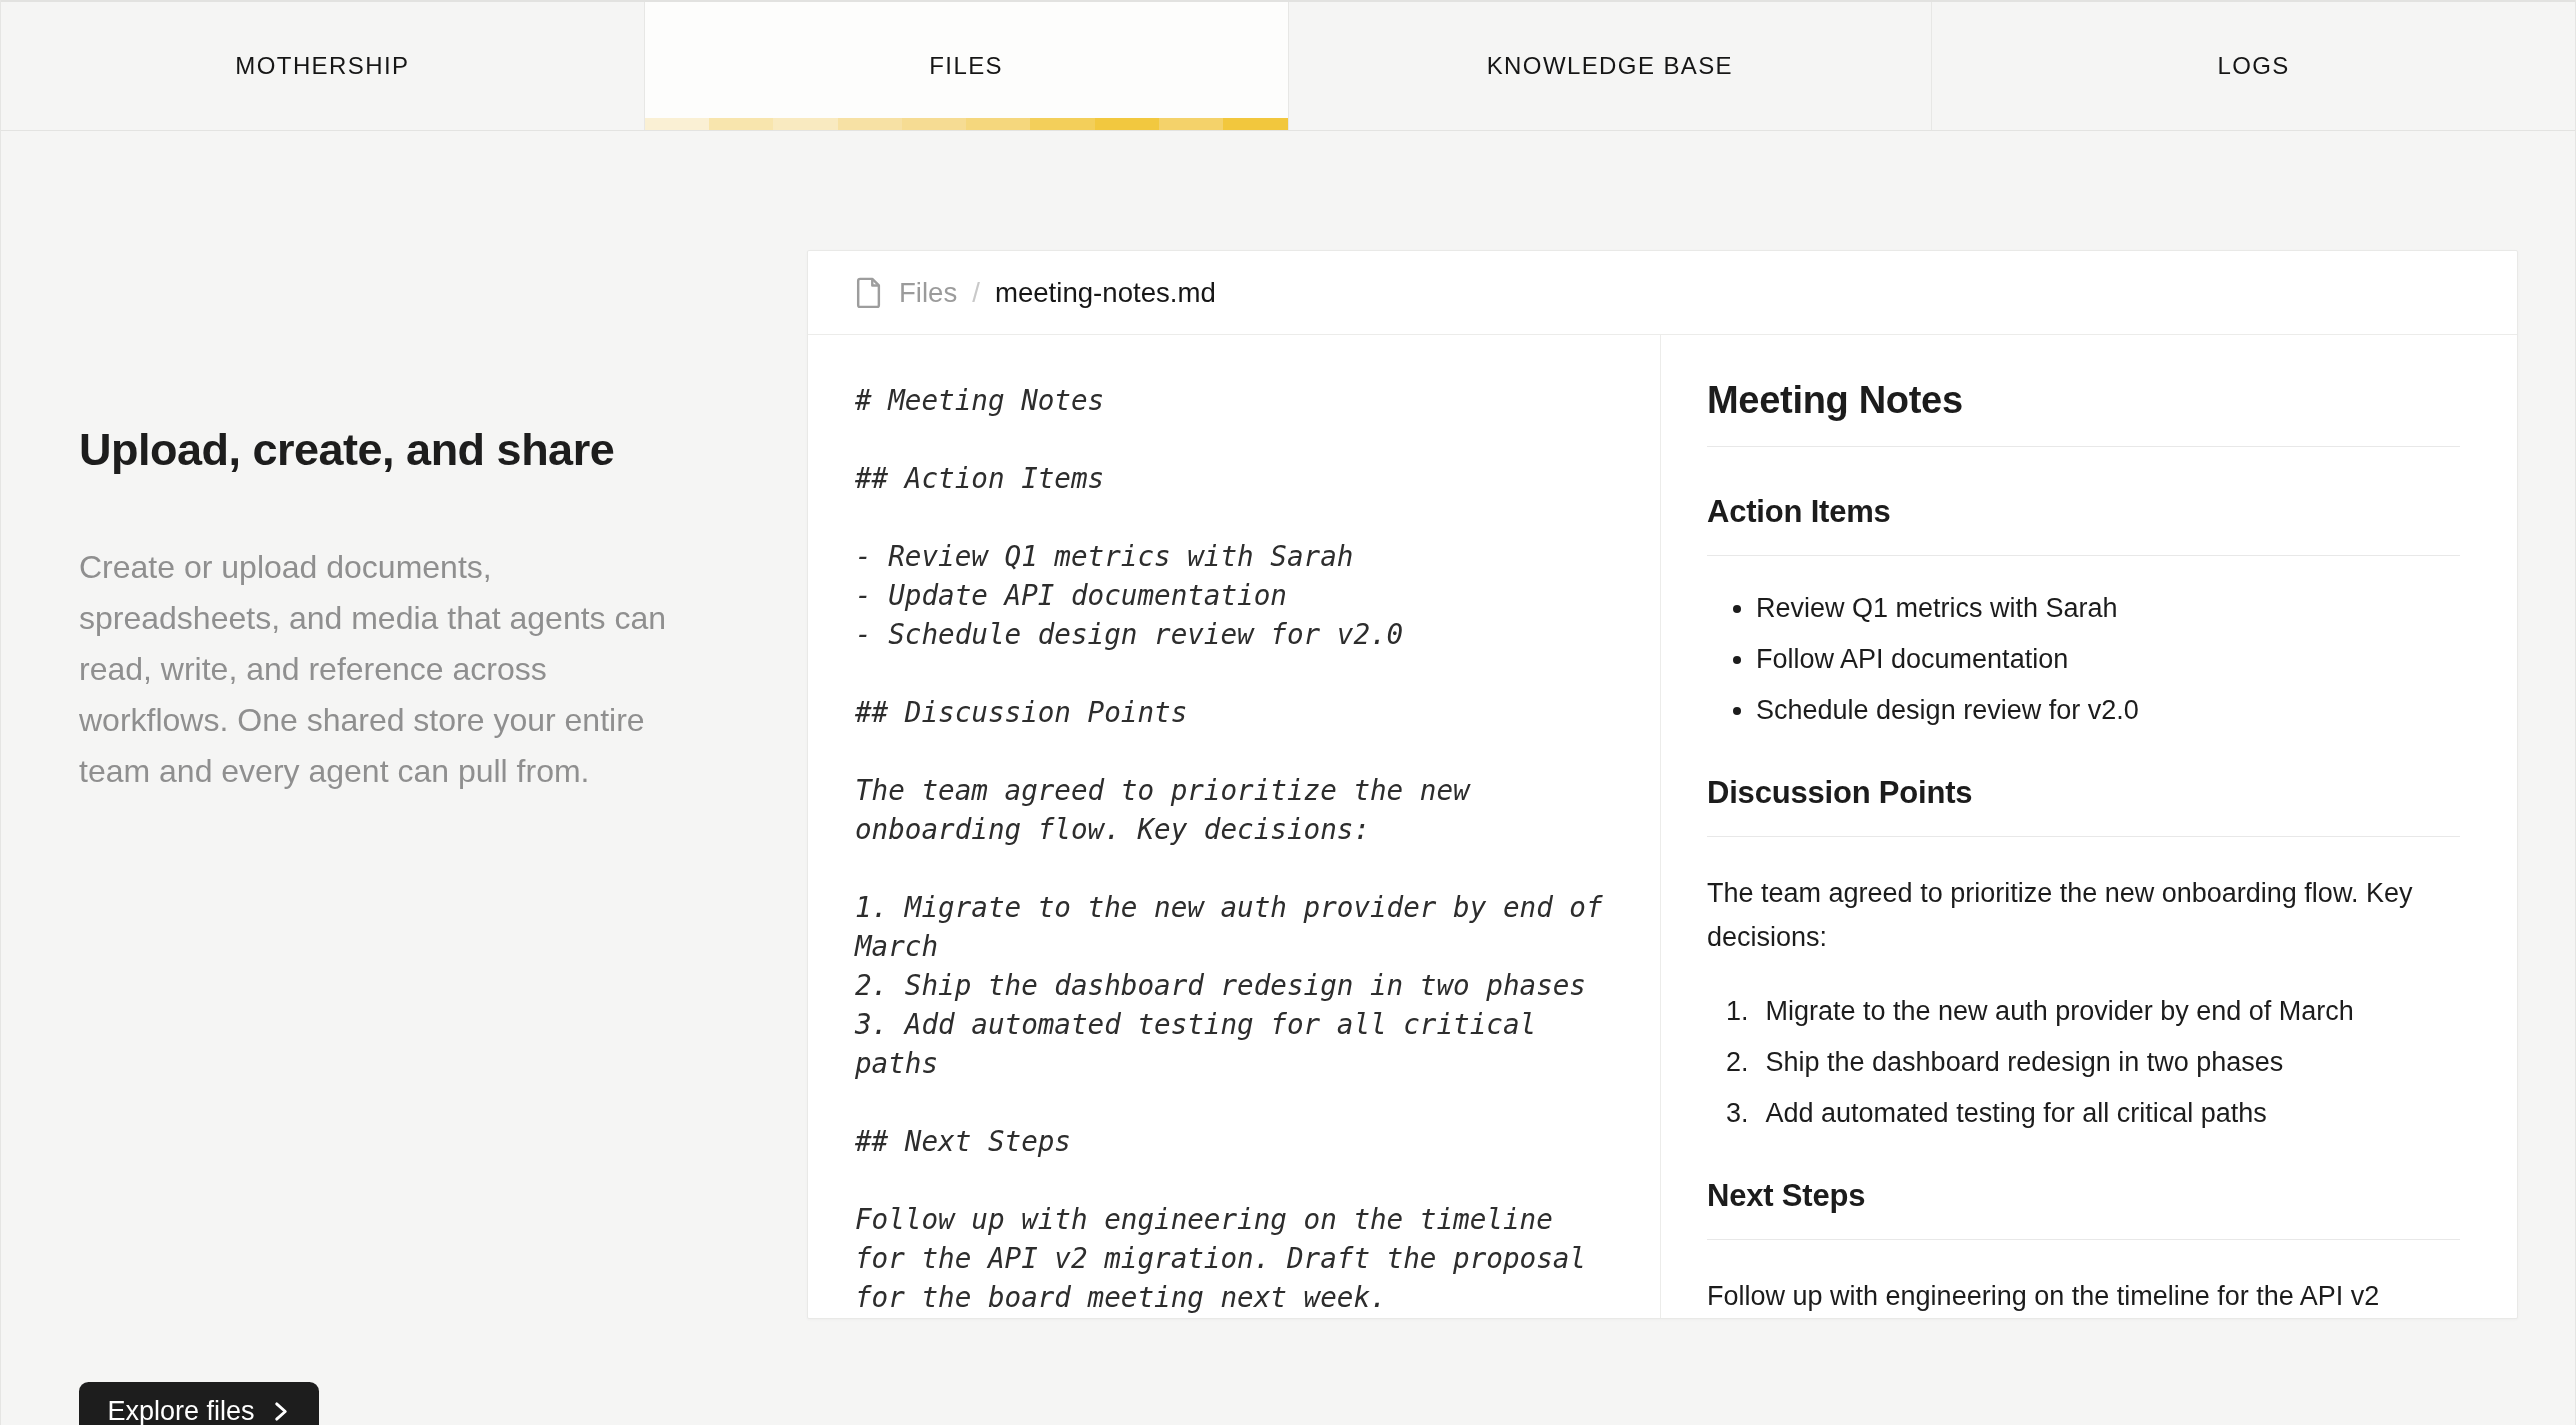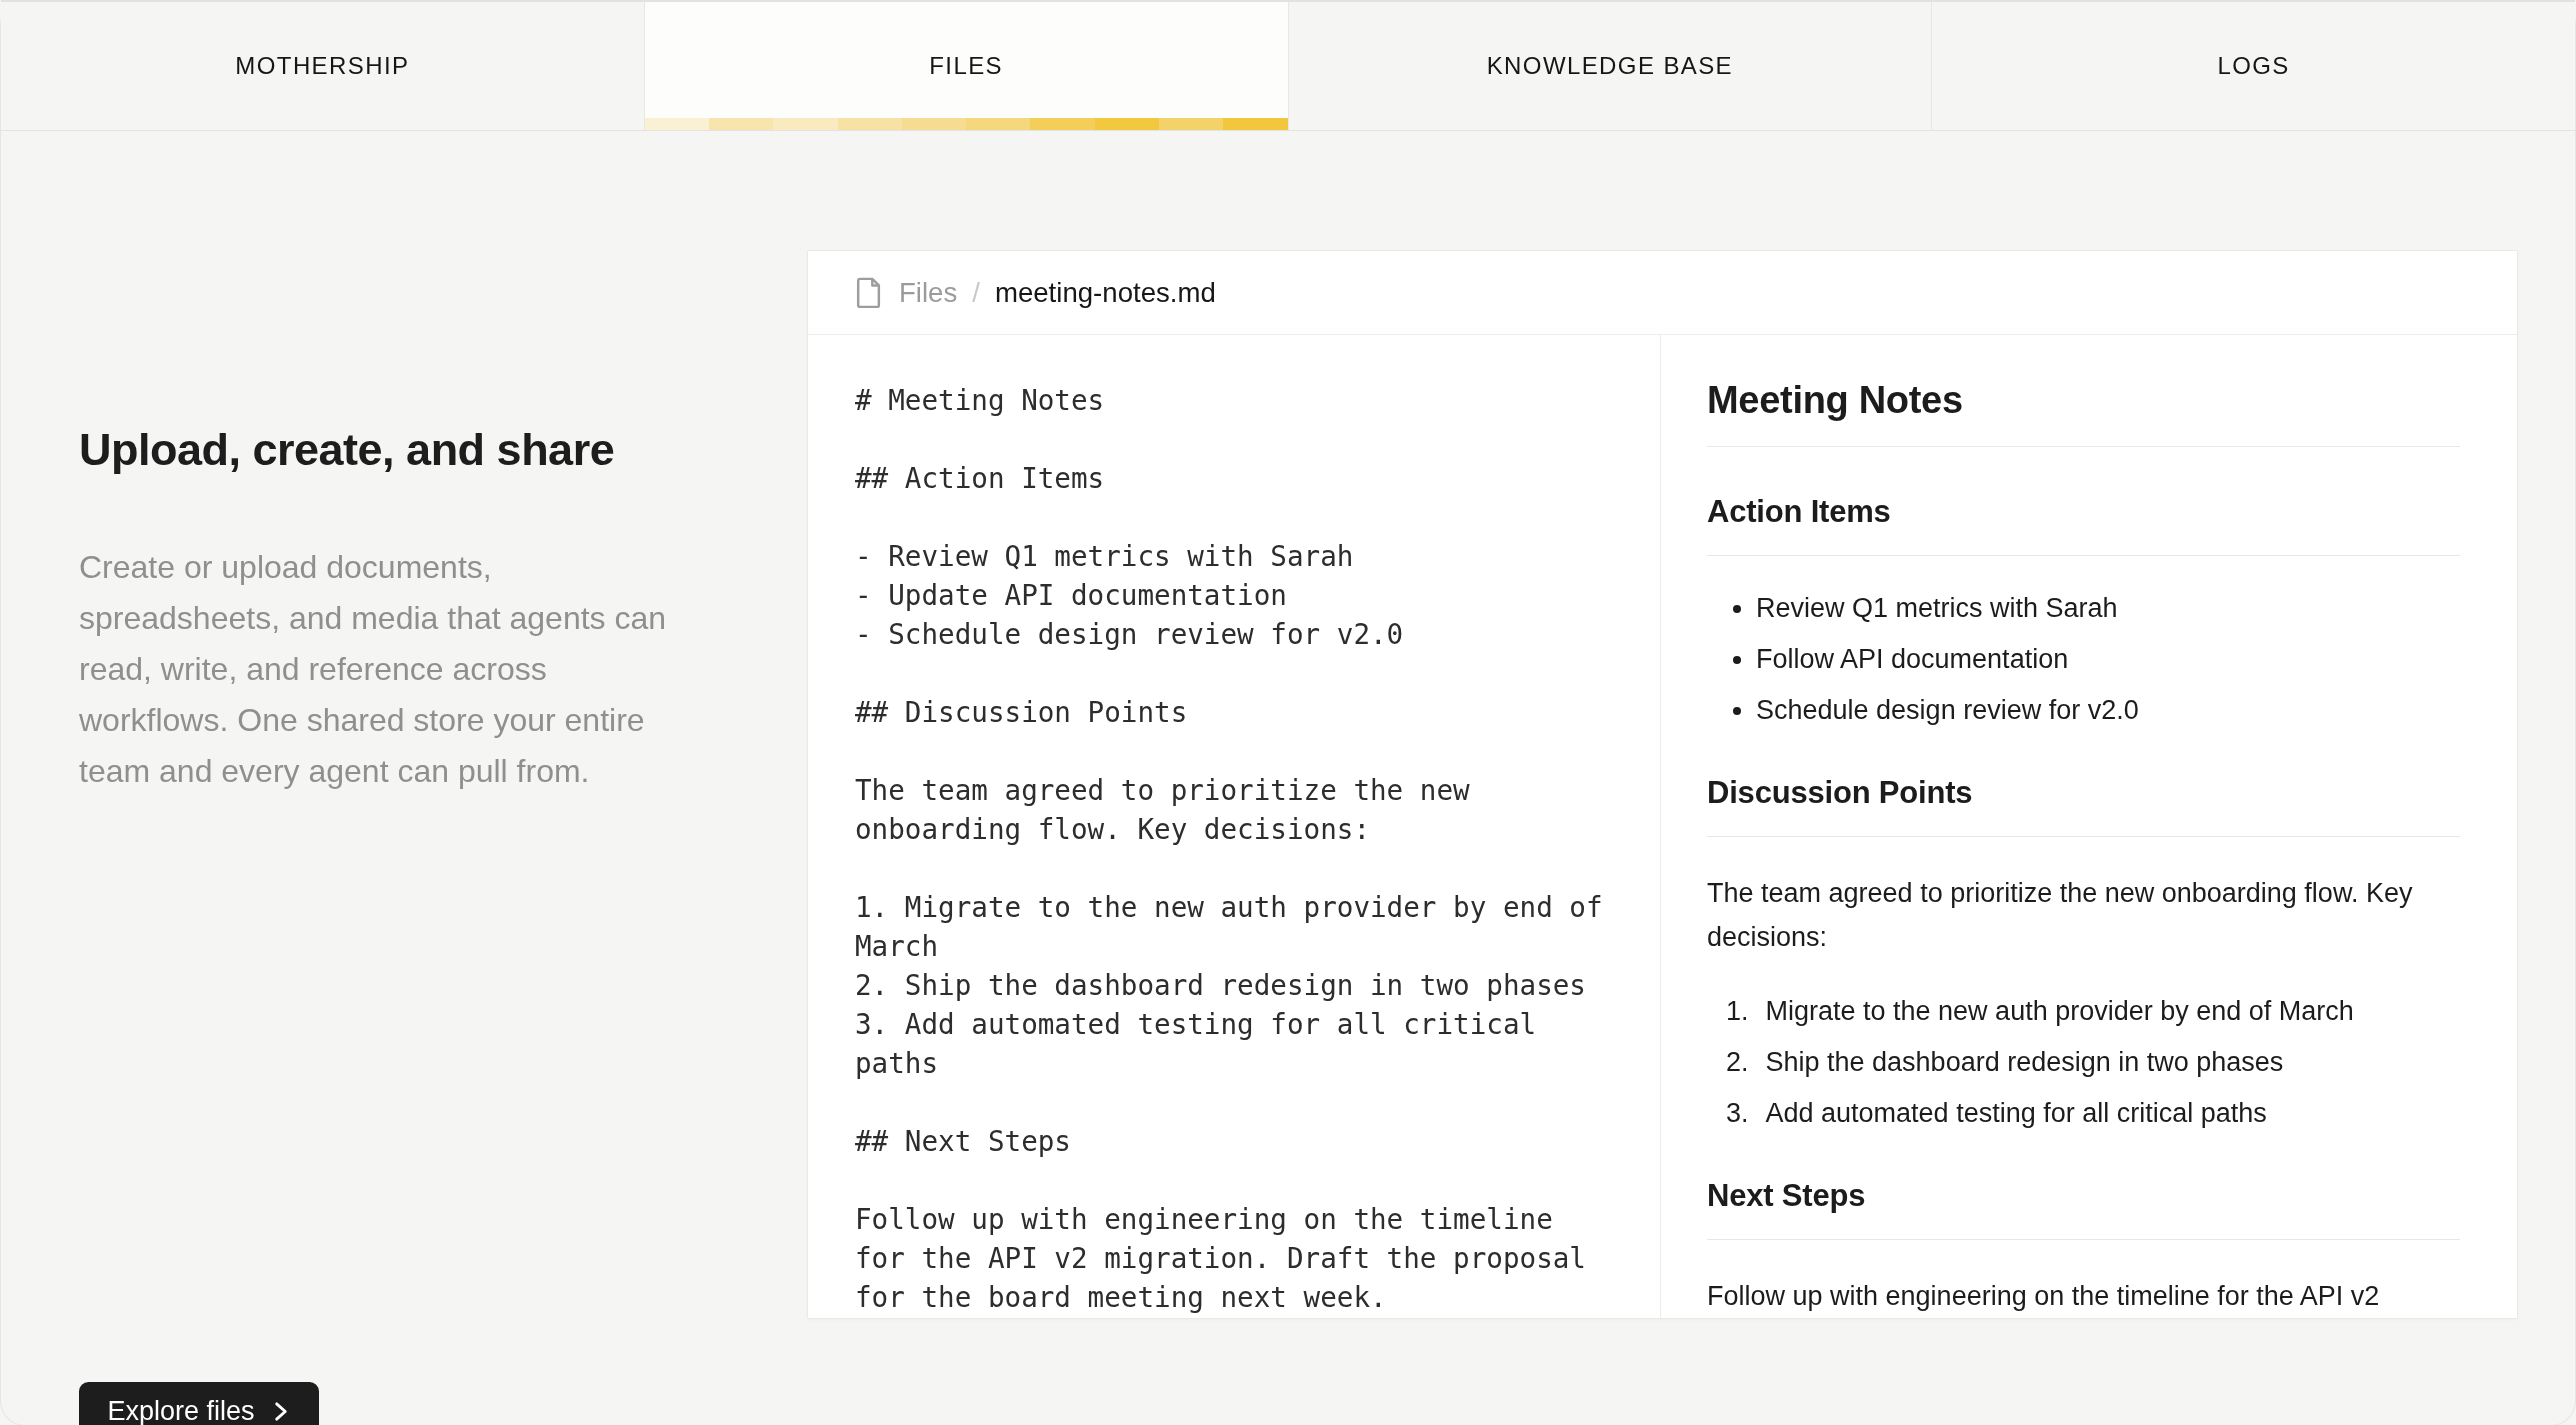--- a/index.html
+++ b/index.html
@@ -1,19 +1,19 @@
 <!DOCTYPE html>
 <html style="font-size:15px"><head>
 <meta charset="utf-8">
 <style>
   * { margin:0; padding:0; box-sizing:border-box; }
   html,body { width:2576px; height:1426px; }
   body { font-family:"Liberation Sans", sans-serif; background:#f5f5f4; color:#1e1e1e; }
   .page { width:100%; height:100%; border-left:1.9px solid #e5e5e3; border-right:1.9px solid #e5e5e3;
-          border-bottom:1.9px solid #e5e5e3; display:flex; flex-direction:column;border-radius:25px; }
+          border-bottom:1.9px solid #e5e5e3; display:flex; flex-direction:column; }
 
   
   .tabbar { height:131px; display:flex; border-top:2.9px solid #e2e2e0; border-bottom:1.9px solid #e3e3e1;
             background:#f5f5f4; flex:none; }
   .tab { flex:1 1 0; display:flex; align-items:center; justify-content:center; position:relative;
          border-right:1.9px solid #e7e7e5; cursor:pointer; }
   .tab:last-child { border-right:none; }
   .tab-label { font-size:24px; font-weight:500; letter-spacing:1.4px; color:#161616; }
   .tab.active { background:#fdfdfc; }
   .underline { position:absolute; left:0; right:0; bottom:0; height:12.4px; display:flex; }
@@ -38,21 +38,21 @@
           display:flex; flex-direction:column; overflow:hidden; }
   .card-header { height:84px; flex:none; border-bottom:1.9px solid #ececea; display:flex;
                  align-items:center; padding-left:48px; }
   .crumb-icon { display:flex; align-items:center; }
   .crumb-root { margin-left:17px; font-size:27.6px; color:#9b9b9b; cursor:pointer; }
   .crumb-sep { margin:0 15px; font-size:27.6px; color:#c9c9c9; }
   .crumb-file { font-size:27.6px; font-weight:500; color:#171717; }
 
   .card-body { flex:1 1 auto; display:flex; min-height:0; }
   .source { width:853px; flex:none; border-right:1.9px solid #ececea; padding:46px 45px 15px 47px;
-            overflow:hidden; }
+            overflow:hidden;font-style:italic; }
   .source pre { font-family:"DejaVu Sans Mono","Liberation Mono",monospace; font-size:27.6px;
                 line-height:39px; color:#2d2d2d; white-space:pre-wrap; width:760px; }
 
   .rendered { flex:1 1 auto; padding:42px 57px 23px 46px; color:#1c1c1c; overflow:hidden; }
   .rendered h1 { font-size:38px; font-weight:700; letter-spacing:-0.3px; line-height:46px;
                  padding-bottom:23px; border-bottom:1.9px solid #e8e8e8; }
   .rendered h2 { font-size:31px; font-weight:700; letter-spacing:-0.2px; line-height:38px;
                  margin-top:46px; padding-bottom:24px; border-bottom:1.9px solid #e8e8e8; }
   .rendered p { font-size:27px; line-height:44px; margin-top:34px; }
   .rendered ul, .rendered ol { margin-top:34px; padding-left:49px; font-size:27px; }

